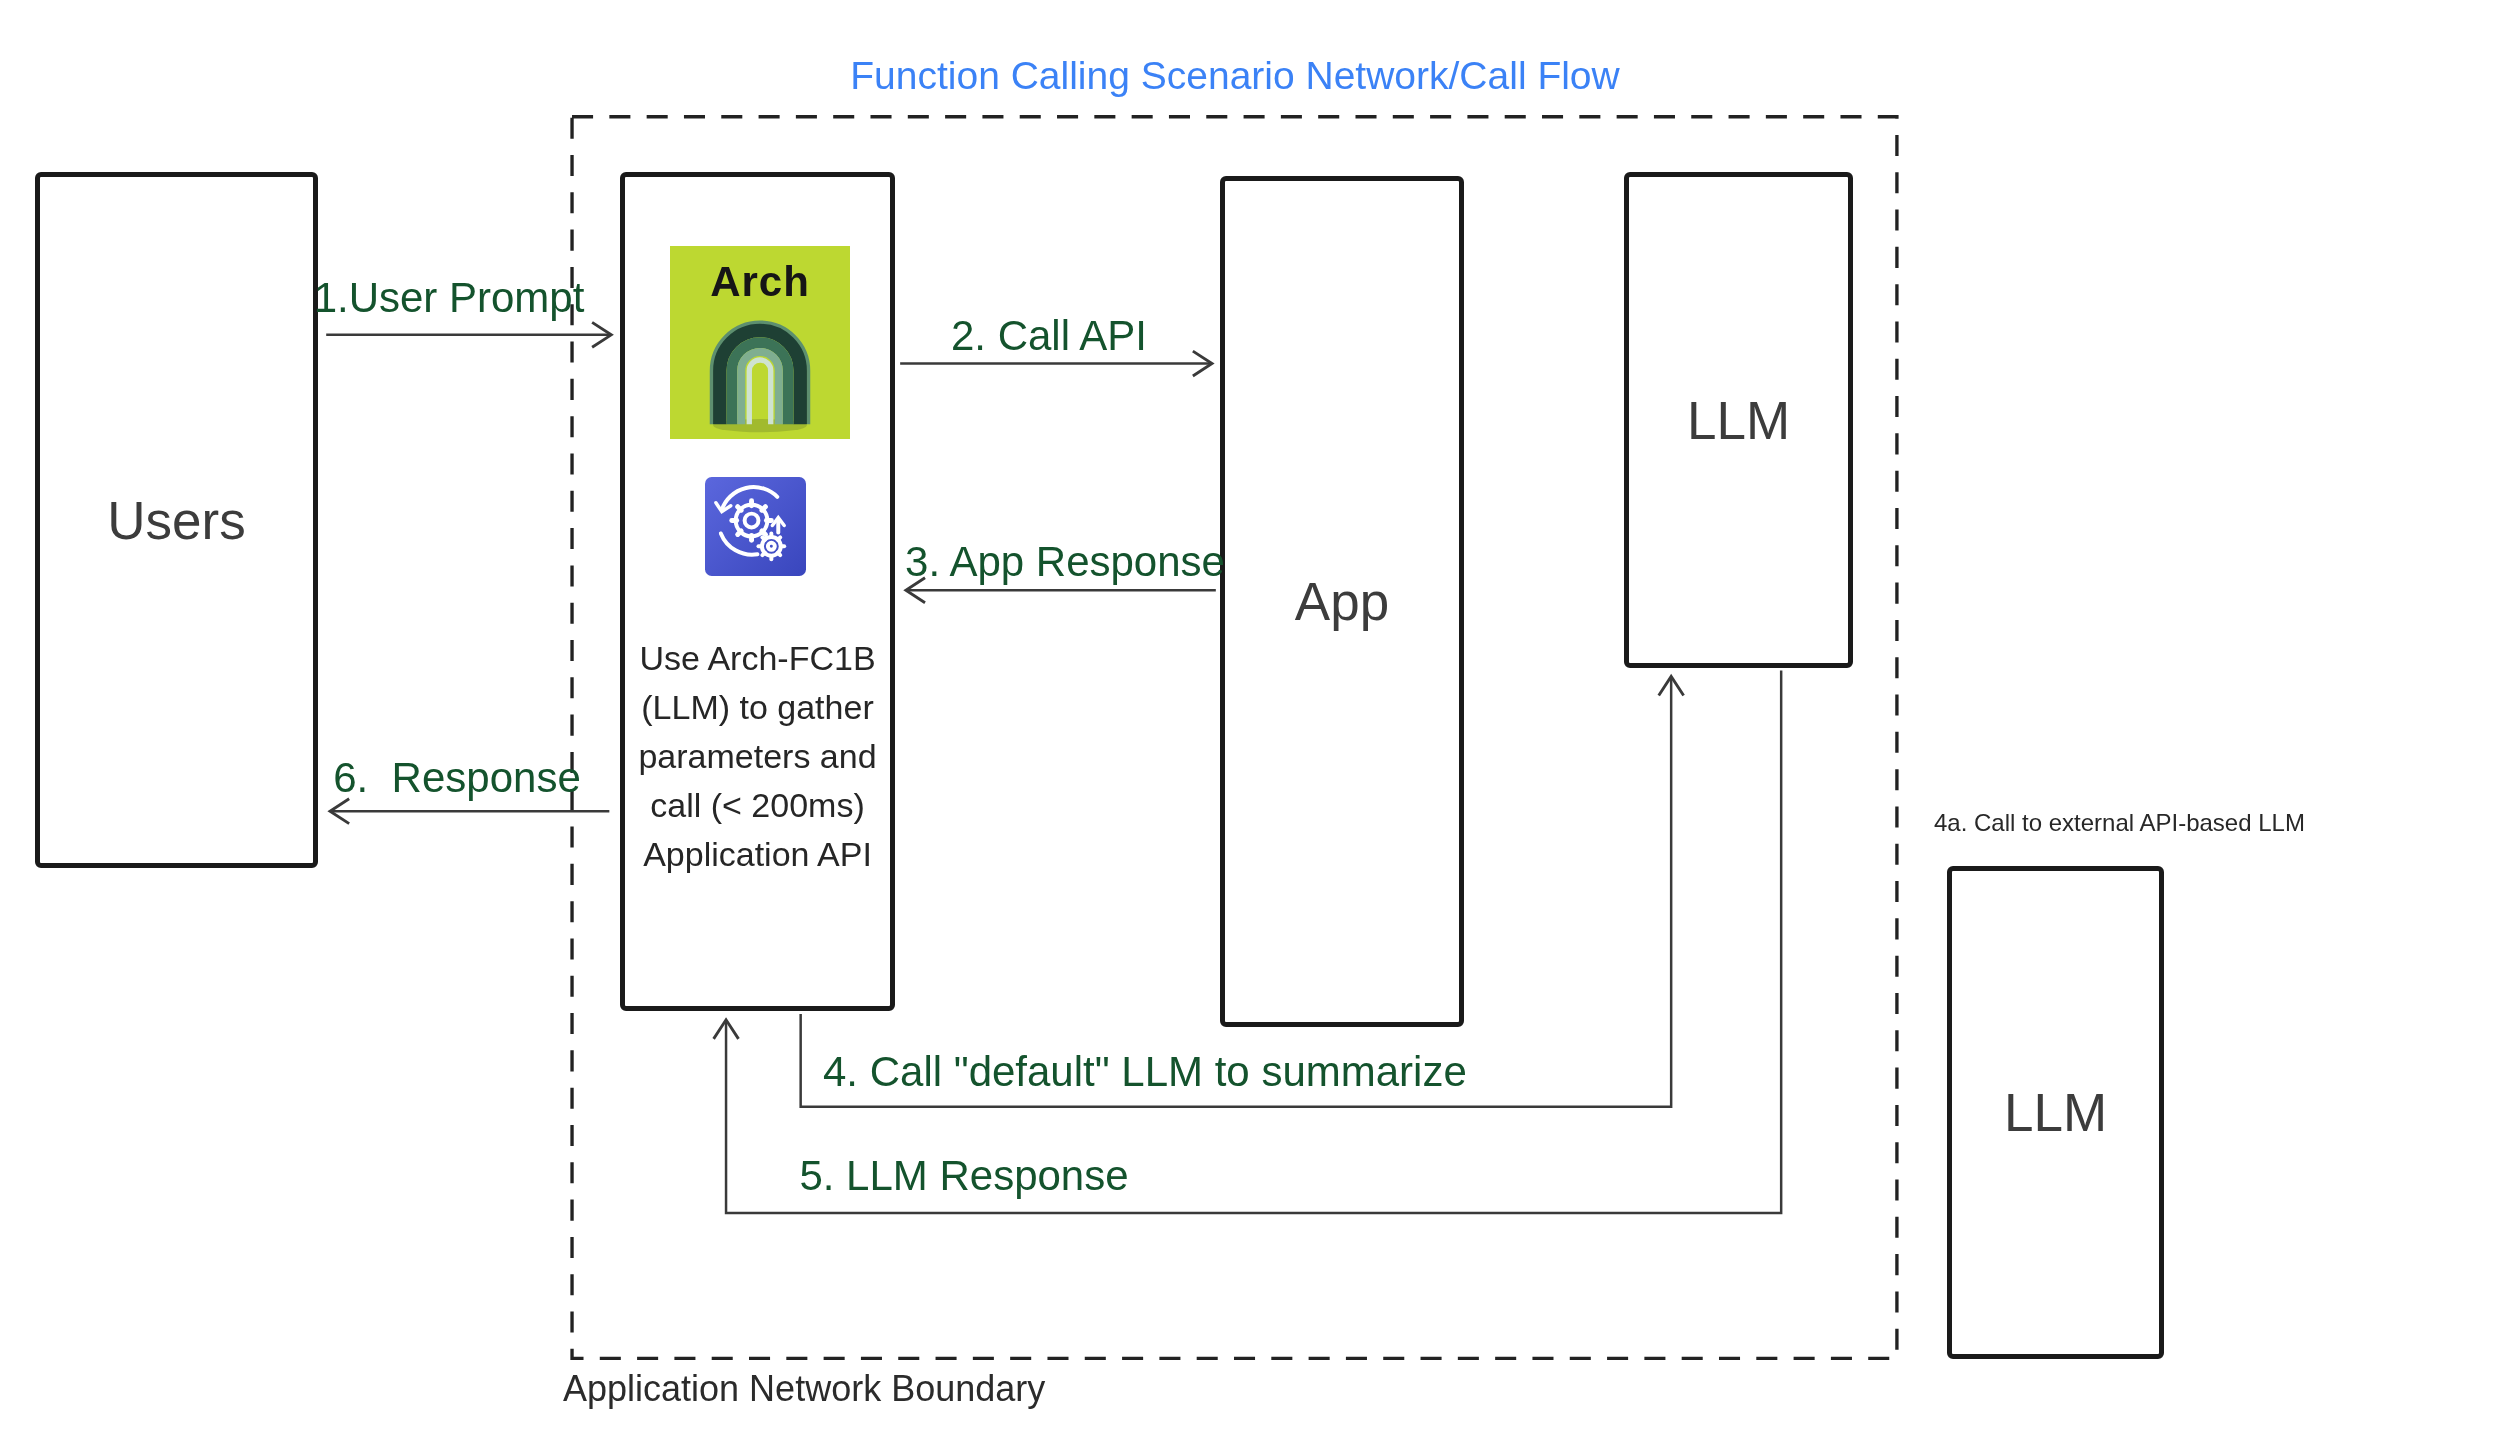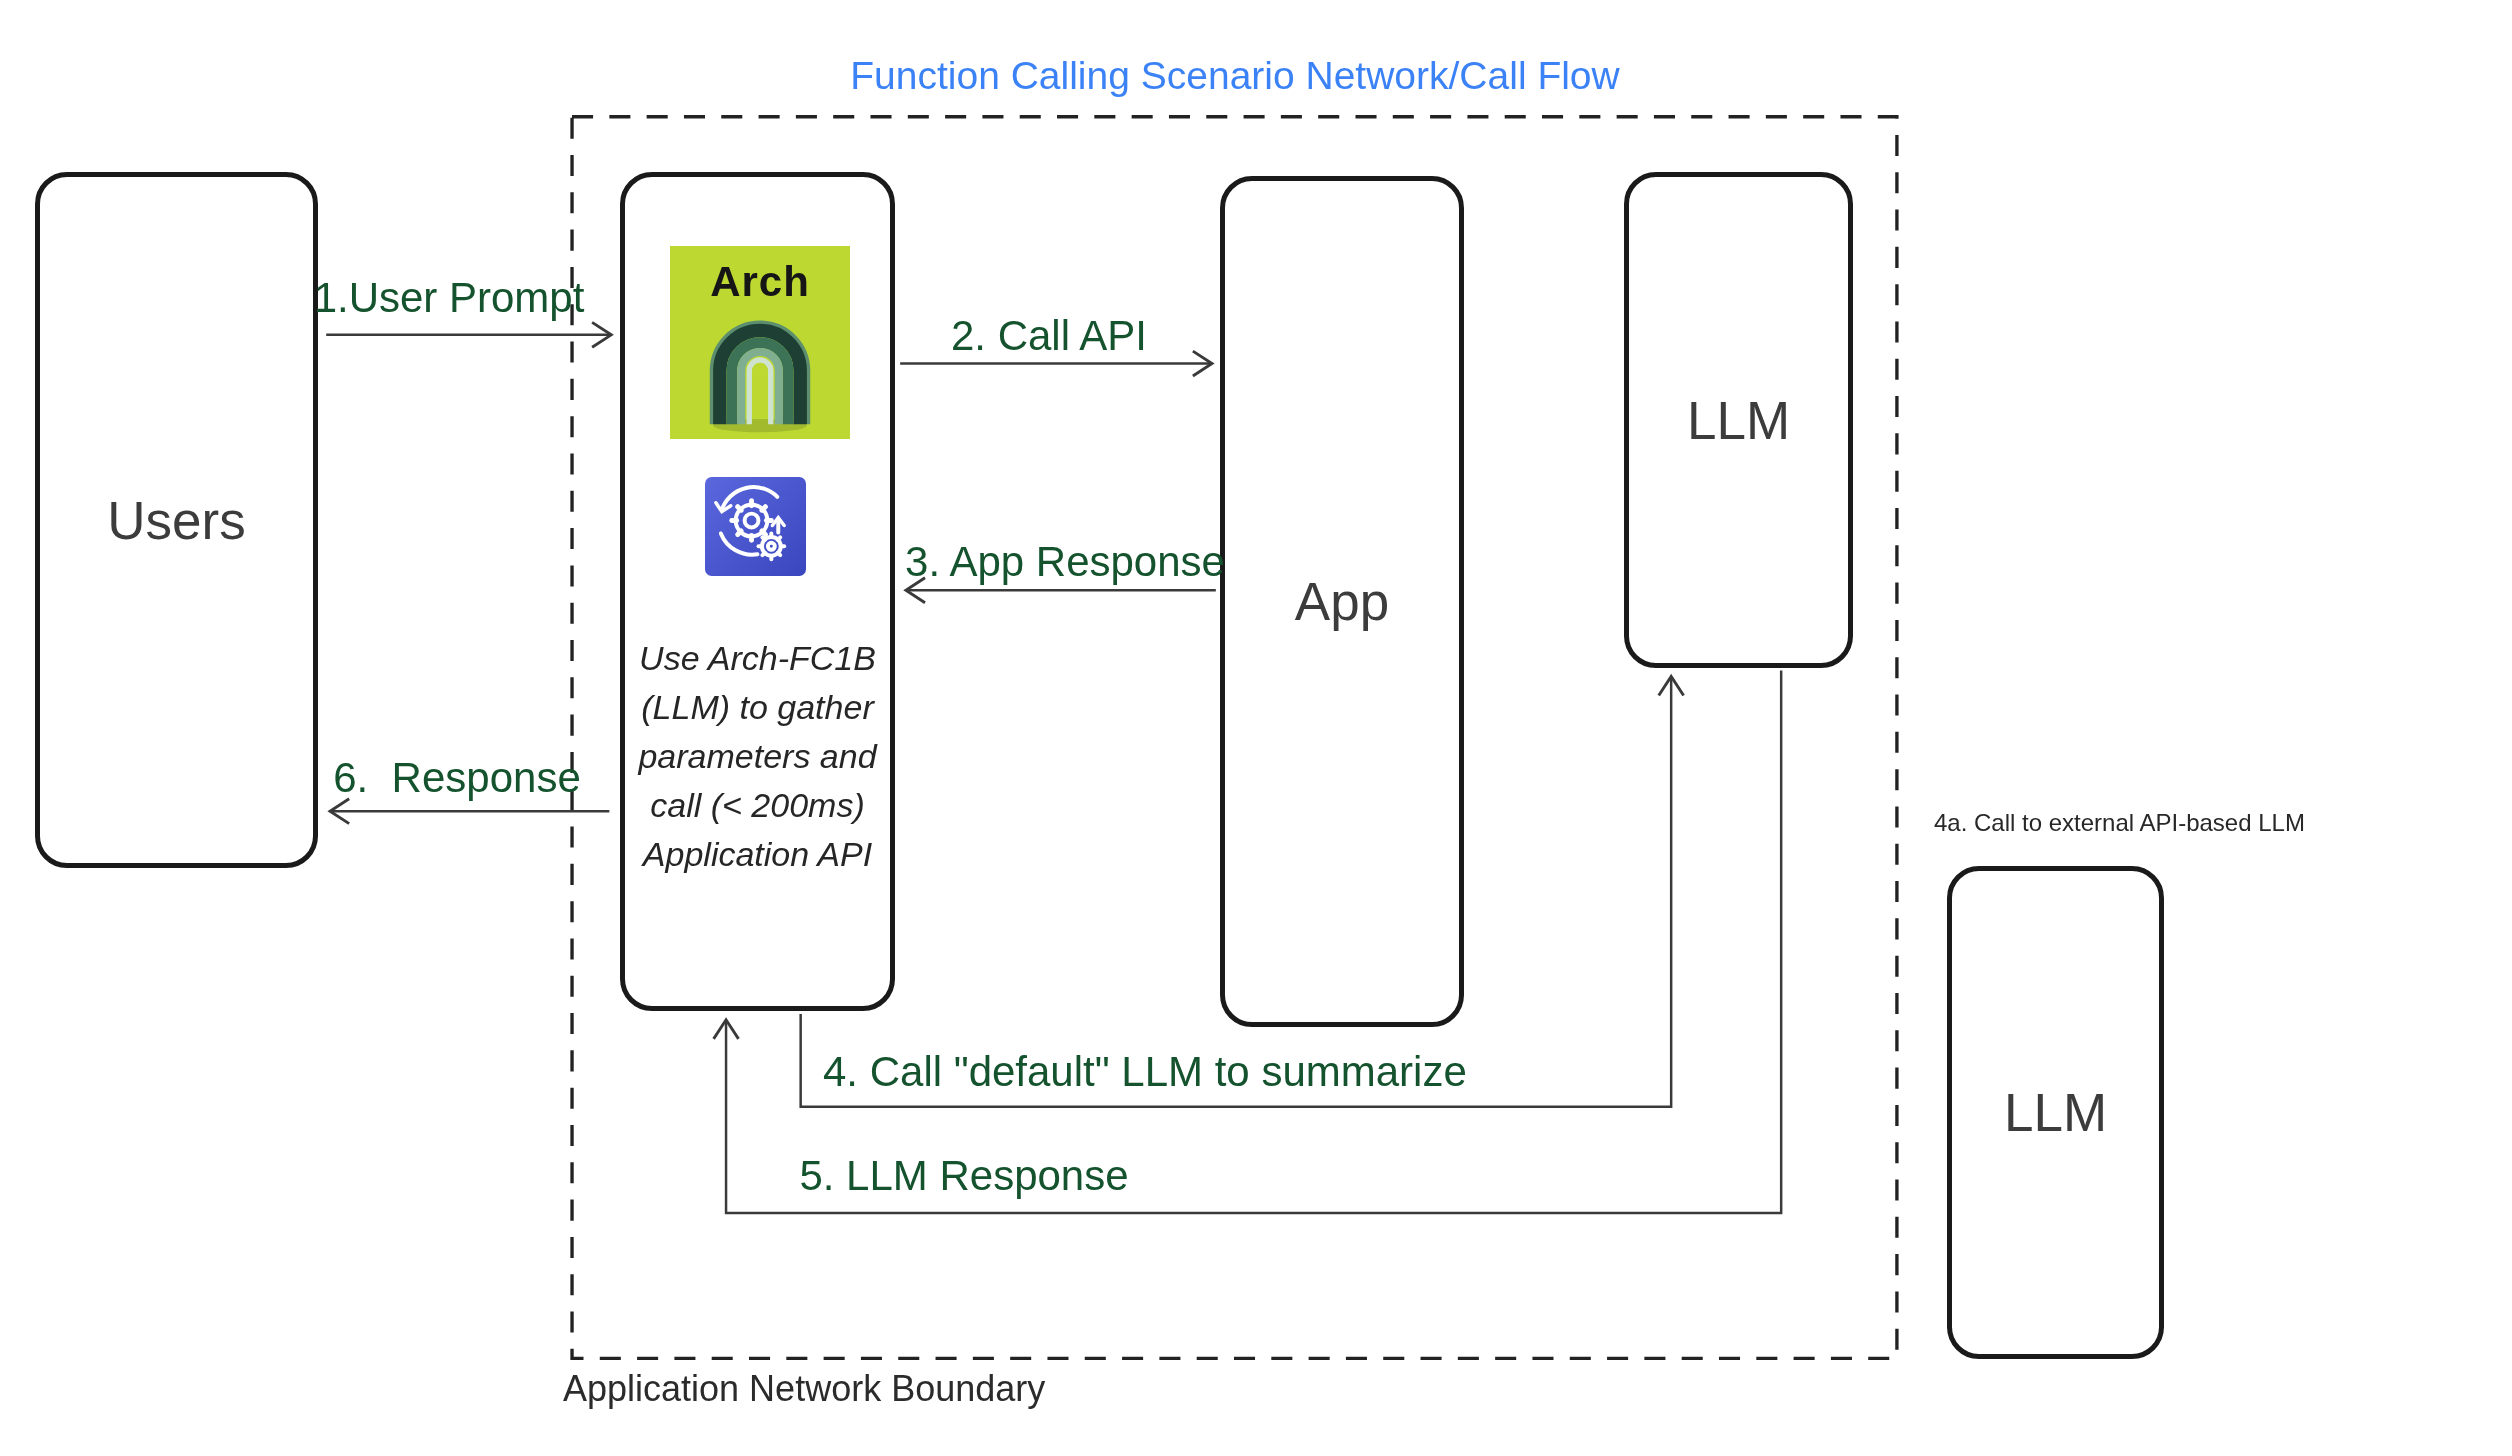--- a/index.html
+++ b/index.html
@@ -6,21 +6,21 @@
   .canvas{
     position:relative;width:2512px;height:1456px;background:#ffffff;
     font-family:"Liberation Sans",sans-serif;color:#2e2e2e;overflow:hidden;
   }
   .wires{position:absolute;left:0;top:0;width:2512px;height:1456px}
   .diagram-title{
     position:absolute;left:1235px;top:54px;transform:translateX(-50%);
     font-size:39px;color:#3b82f6;white-space:pre;
   }
   .node{
-    position:absolute;background:#fff;border:5.7px solid #1a1a1a;border-radius:32px;
+    position:absolute;background:#fff;border:5.7px solid #1a1a1a;border-radius:6px;
     box-sizing:border-box;display:flex;align-items:center;justify-content:center;
   }
   .node-label{font-size:53px;color:#3c3c3c;white-space:pre}
   .node-users{left:35px;top:172px;width:283px;height:696px}
   .node-arch {left:620px;top:172px;width:275px;height:839px;display:block}
   .node-app  {left:1220px;top:176px;width:244px;height:851px}
   .node-llm-int{left:1624px;top:172px;width:229px;height:496px}
   .node-llm-ext{left:1947px;top:866px;width:217px;height:493px}
   .edge-label{position:absolute;font-size:42px;color:#14532d;white-space:pre}
   .edge-label.centered{transform:translate(-50%,-50%)}
@@ -36,21 +36,21 @@
     font-size:42px;font-weight:bold;color:#161616;letter-spacing:1px;
   }
   .arch-logo-art{position:absolute;left:0;top:55px;width:180px;height:134px}
   .gear-badge{
     position:absolute;left:80px;top:300px;width:101px;height:99px;border-radius:6.7px;
     background:linear-gradient(135deg,var(--gear-bg-top,#5b67dd),var(--gear-bg-bottom,#3946bd));
   }
   .gear-badge svg{position:absolute;inset:0;width:100%;height:100%}
   .arch-desc{
     position:absolute;left:5.7px;right:5.7px;top:457px;text-align:center;
-    font-style:italic;font-size:34px;line-height:49px;color:#262626;
+    font-size:34px;line-height:49px;color:#262626;
   }
 </style>
 </head>
 <body>
 
 <div class="canvas">
 
   <svg class="wires" viewBox="0 0 2626 1522">
     <defs>
       <marker id="ah" viewBox="0 0 26 32" markerWidth="26" markerHeight="32" refX="22" refY="16" orient="auto" markerUnits="userSpaceOnUse">

